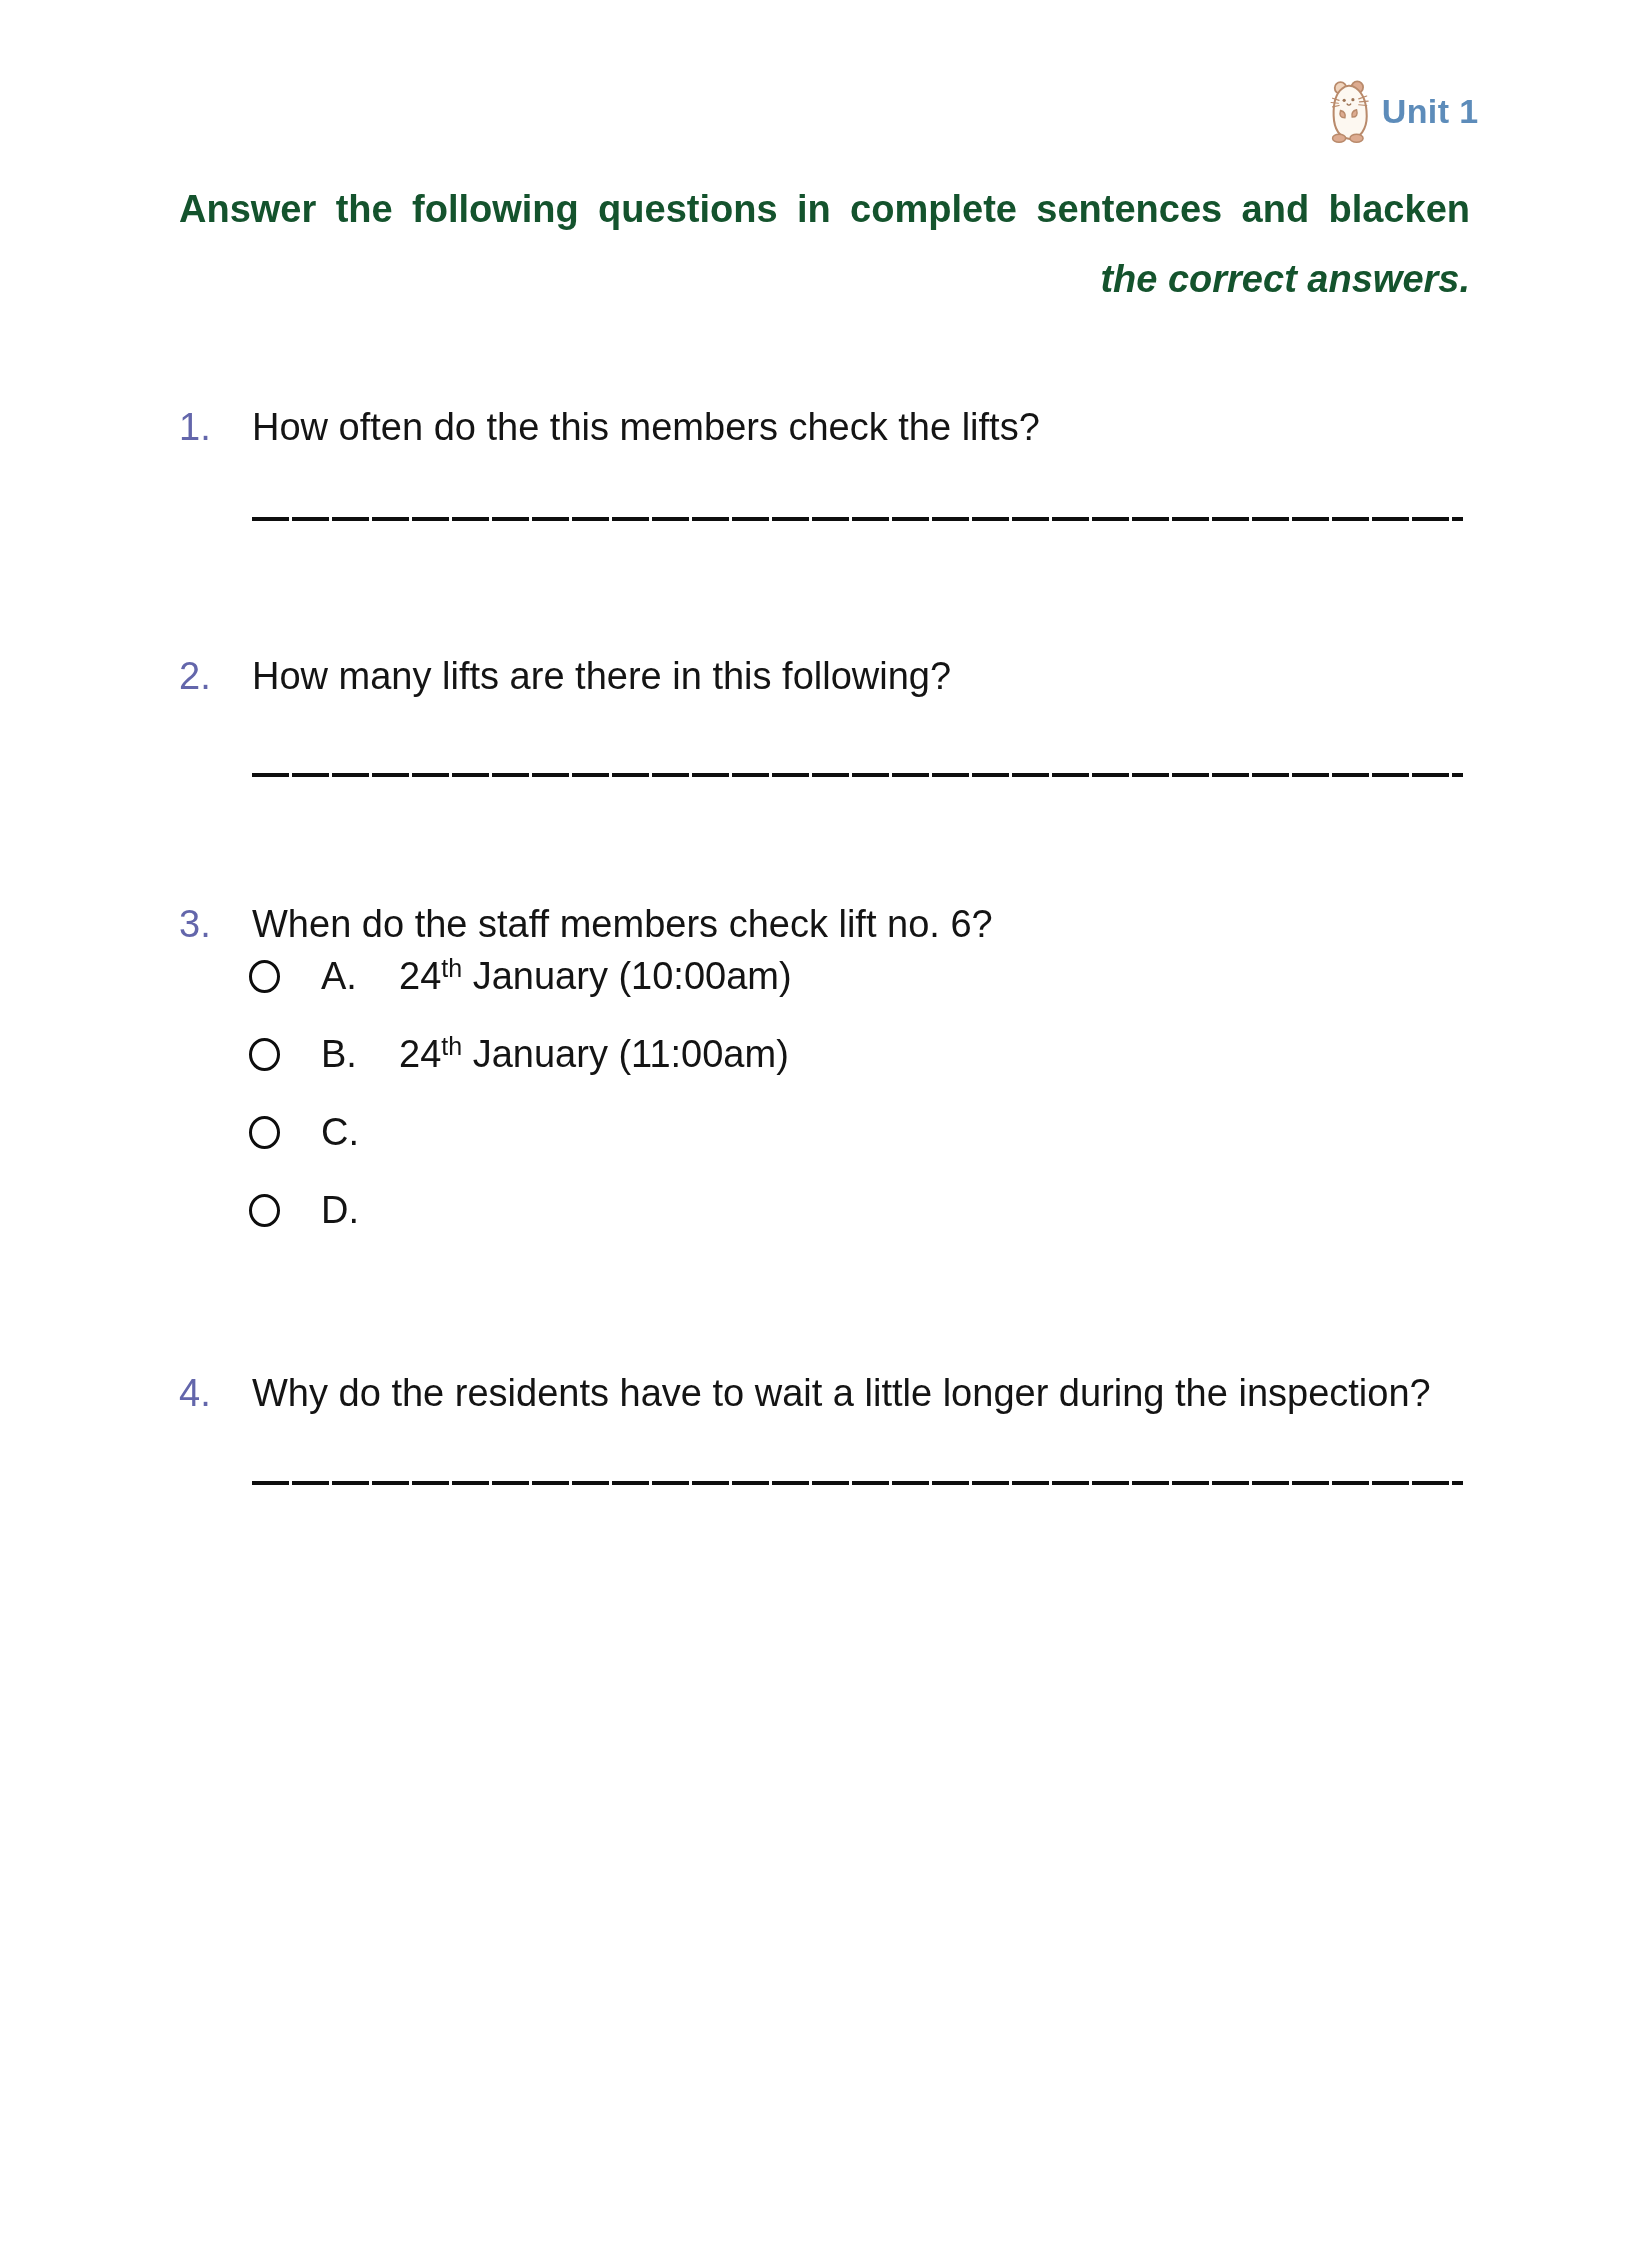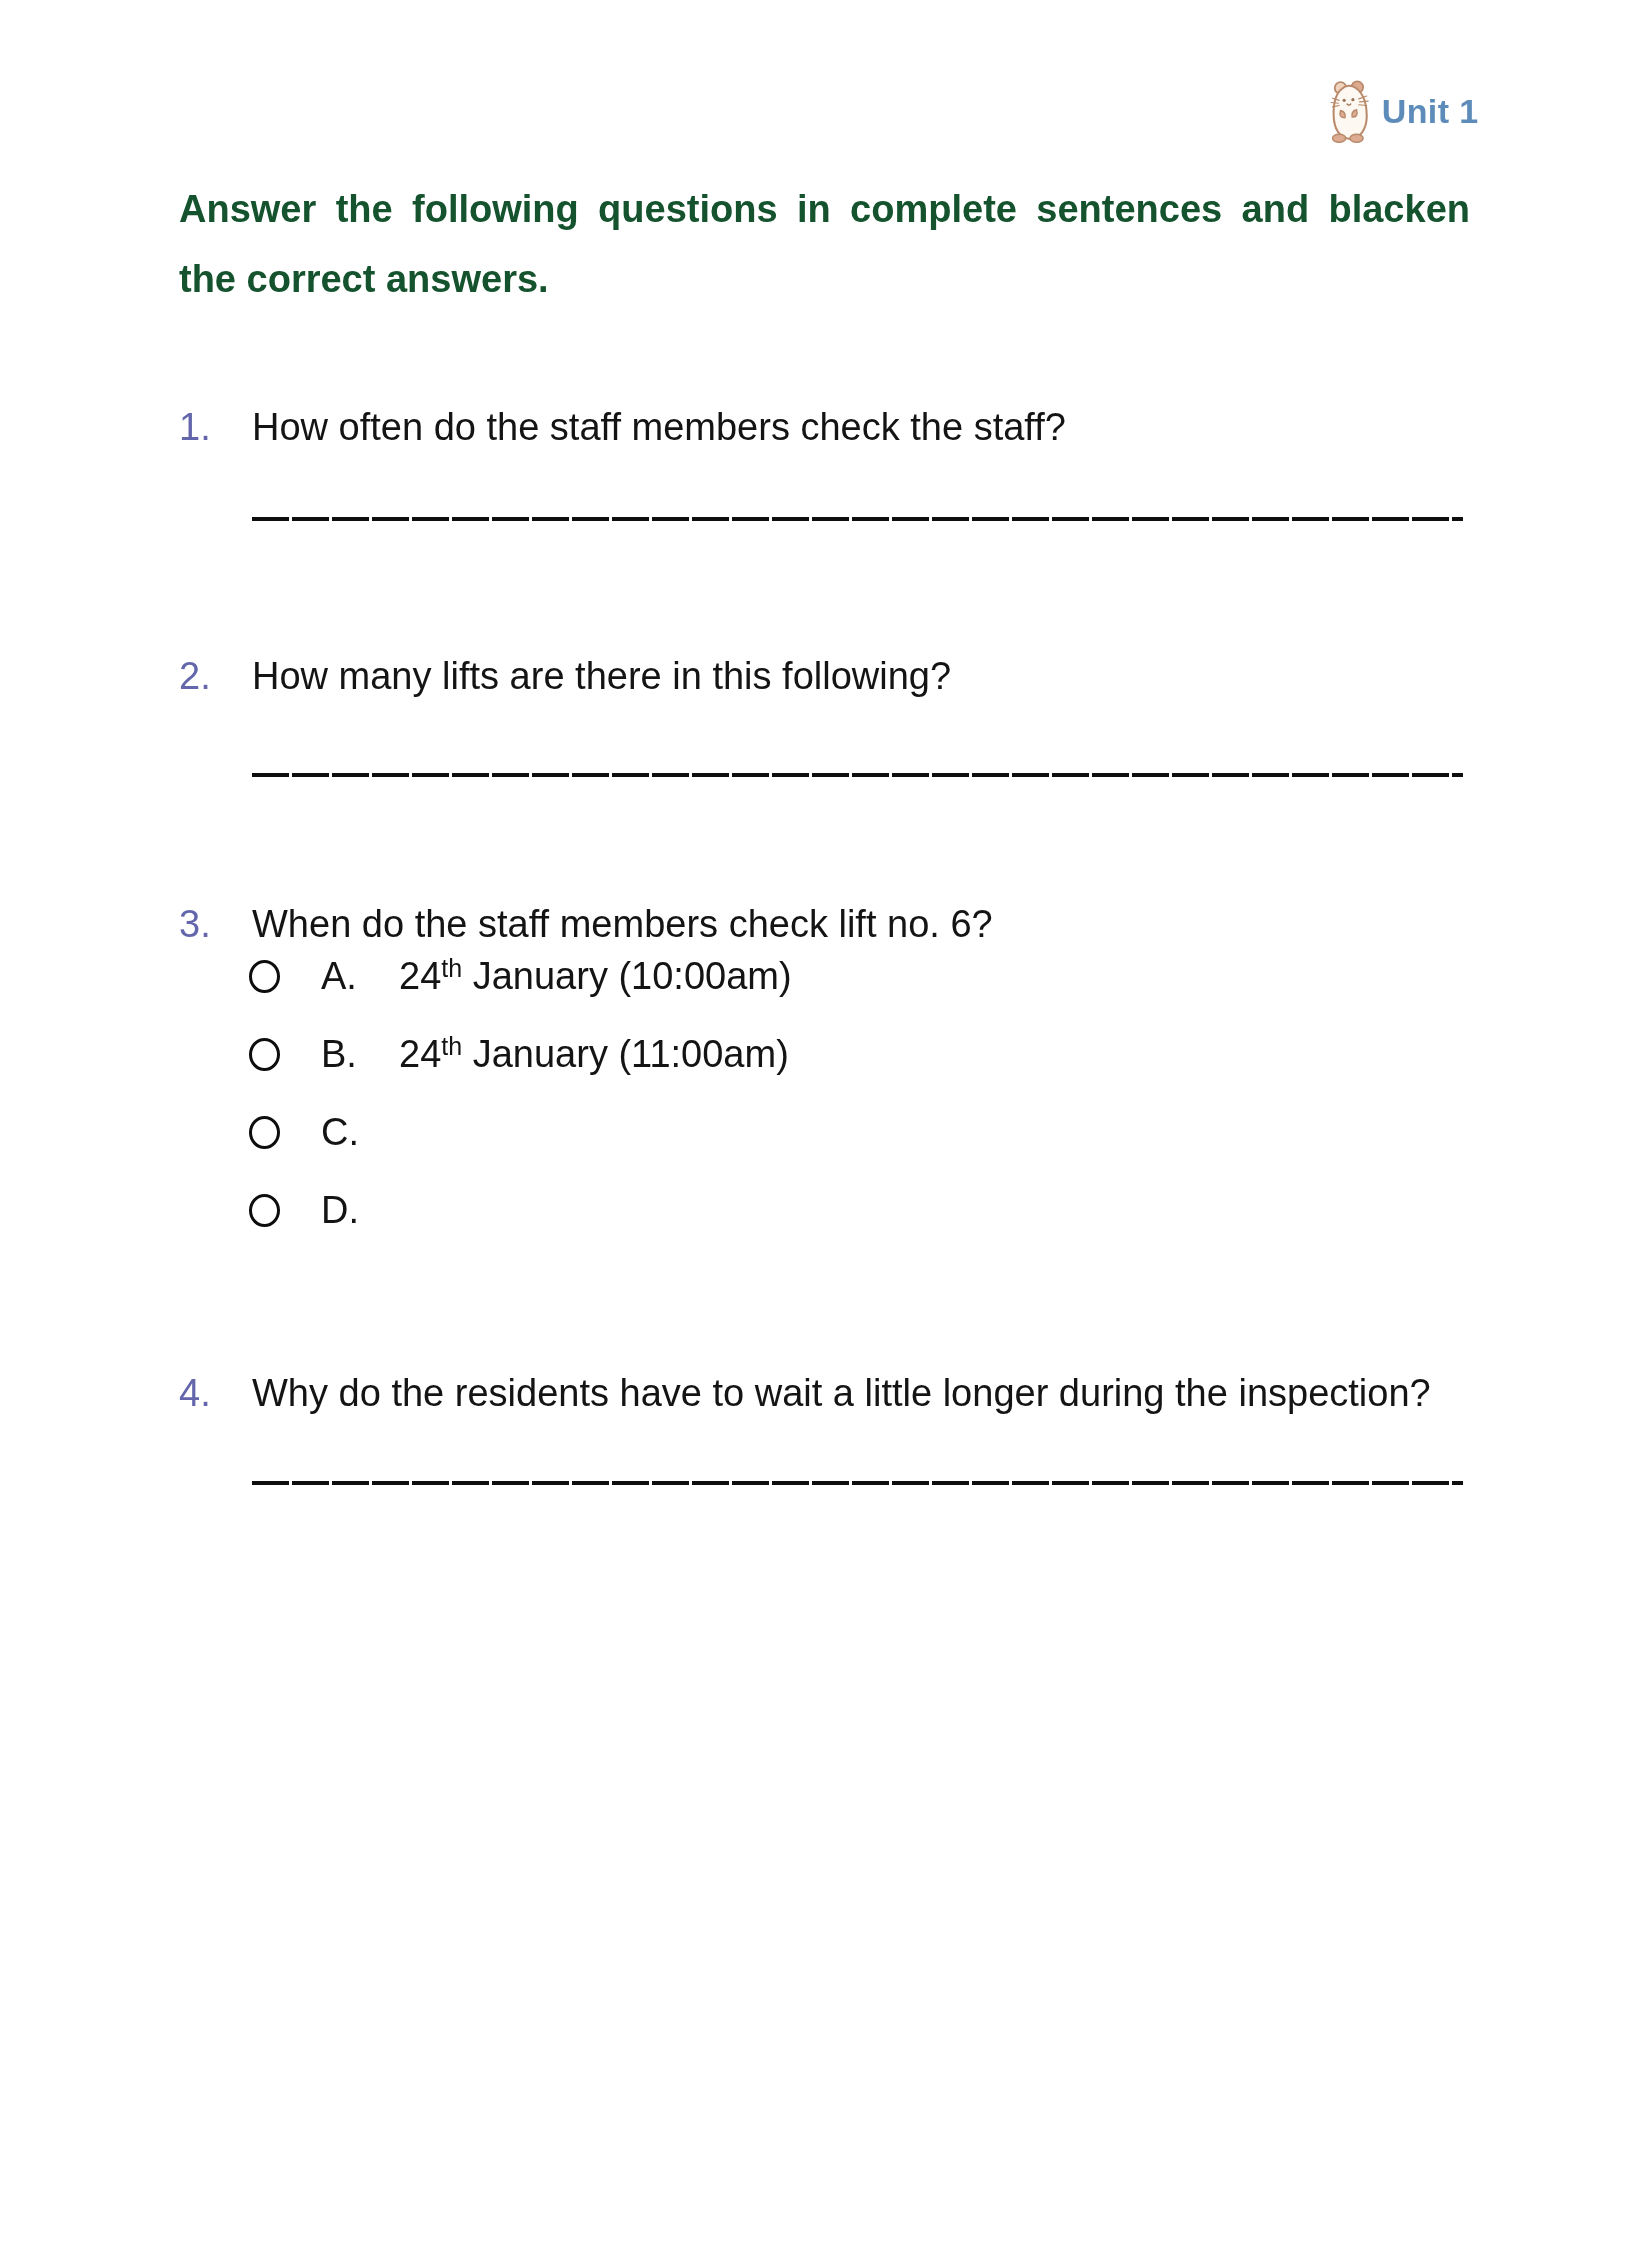--- a/index.html
+++ b/index.html
@@ -38,21 +38,21 @@
     position: absolute;
     left: 179px;
     top: 174px;
     width: 1291px;
     color: #14532d;
     font-size: 38px;
     font-weight: bold;
     line-height: 70px;
   }
   .instructions .line1 { text-align: justify; text-align-last: justify; }
-  .instructions .line2 { text-align: left; }
+  .instructions .line2 { text-align: right; font-style: italic; }
 
   
   .q-row {
     position: absolute;
     left: 179px;
     display: flex;
     align-items: flex-start;
     line-height: 47px;
     font-size: 38px;
     color: #141414;
@@ -140,21 +140,21 @@
     <span class="unit-label">Unit 1</span>
   </div>
 
   <div class="instructions">
     <div class="line1">Answer the following questions in complete sentences and blacken</div>
     <div class="line2">the correct answers.</div>
   </div>
 
   <div class="q-row" style="top:404px">
     <span class="q-num">1.</span>
-    <span class="q-text">How often do the staff members check the staff?</span>
+    <span class="q-text">How often do the this members check the lifts?</span>
   </div>
   <div class="answer-line" style="top:517px"></div>
 
   <div class="q-row" style="top:653px">
     <span class="q-num">2.</span>
     <span class="q-text">How many lifts are there in this following?</span>
   </div>
   <div class="answer-line" style="top:773px"></div>
 
   <div class="q-row" style="top:901px">

